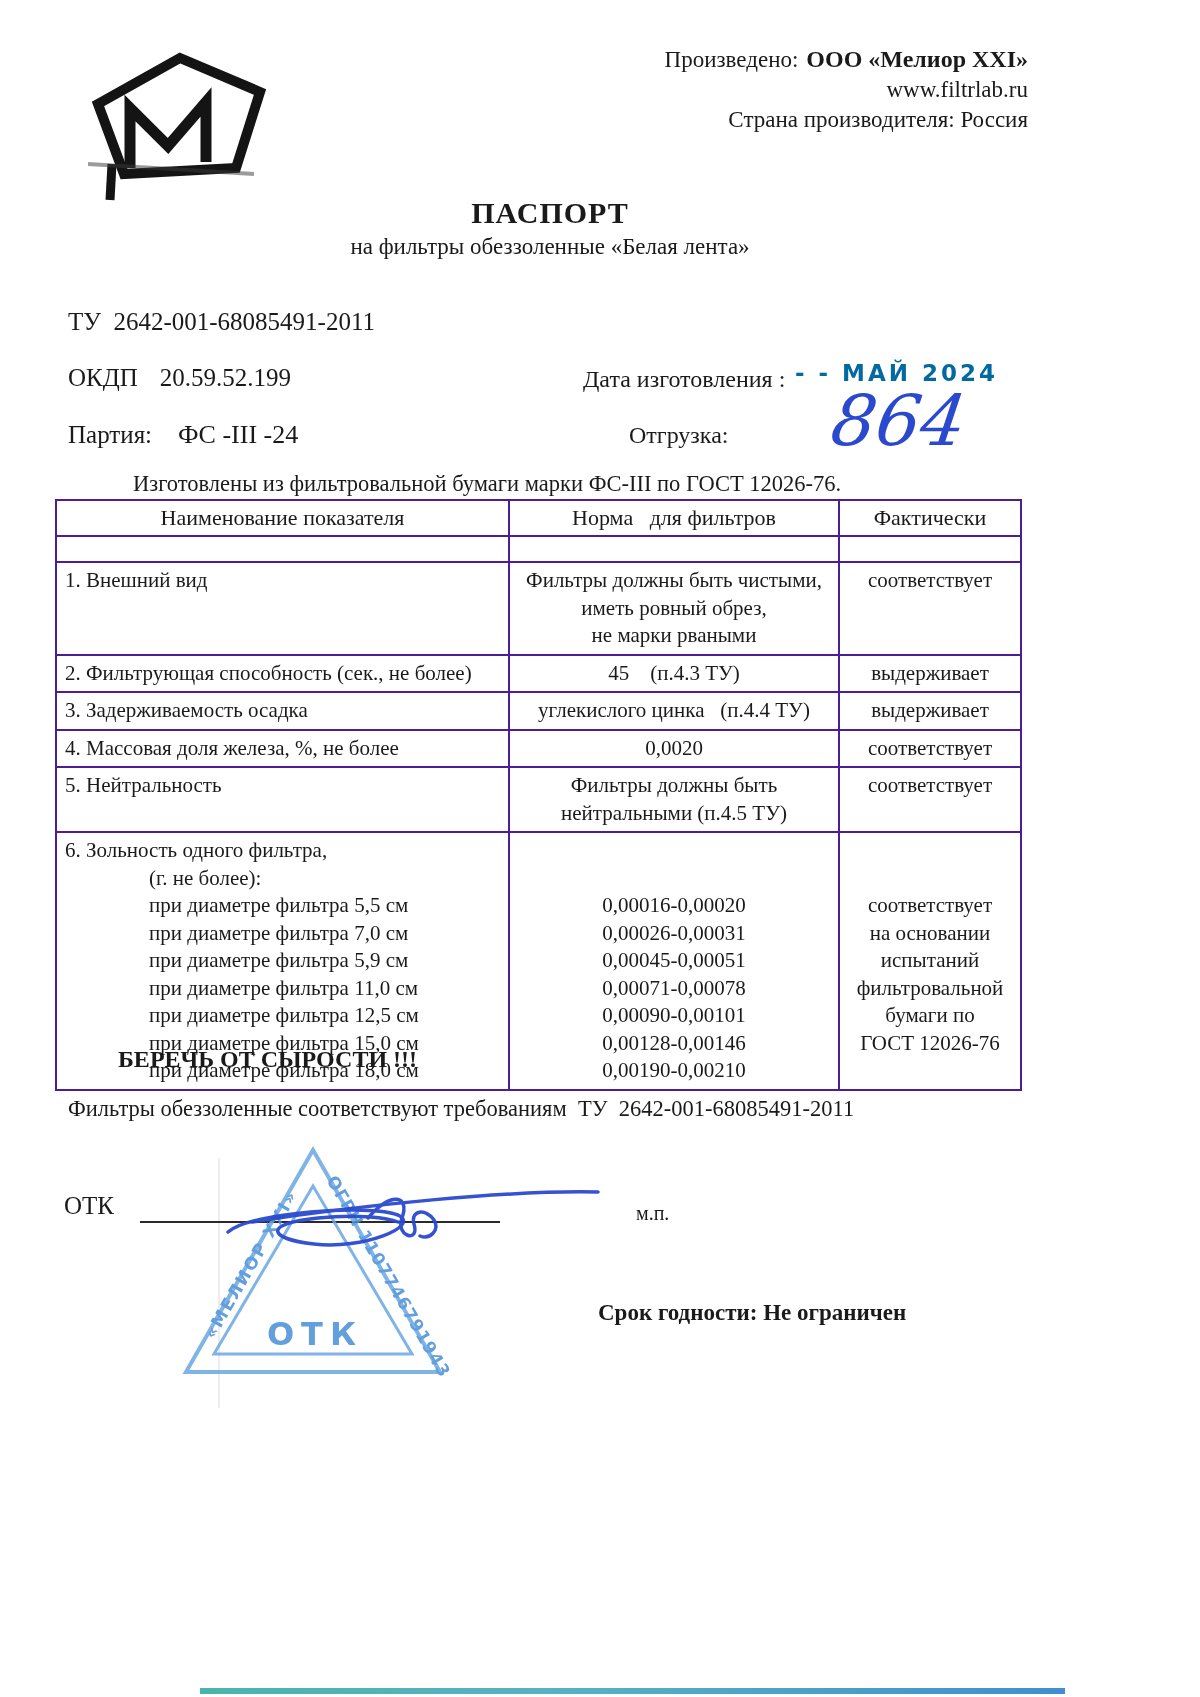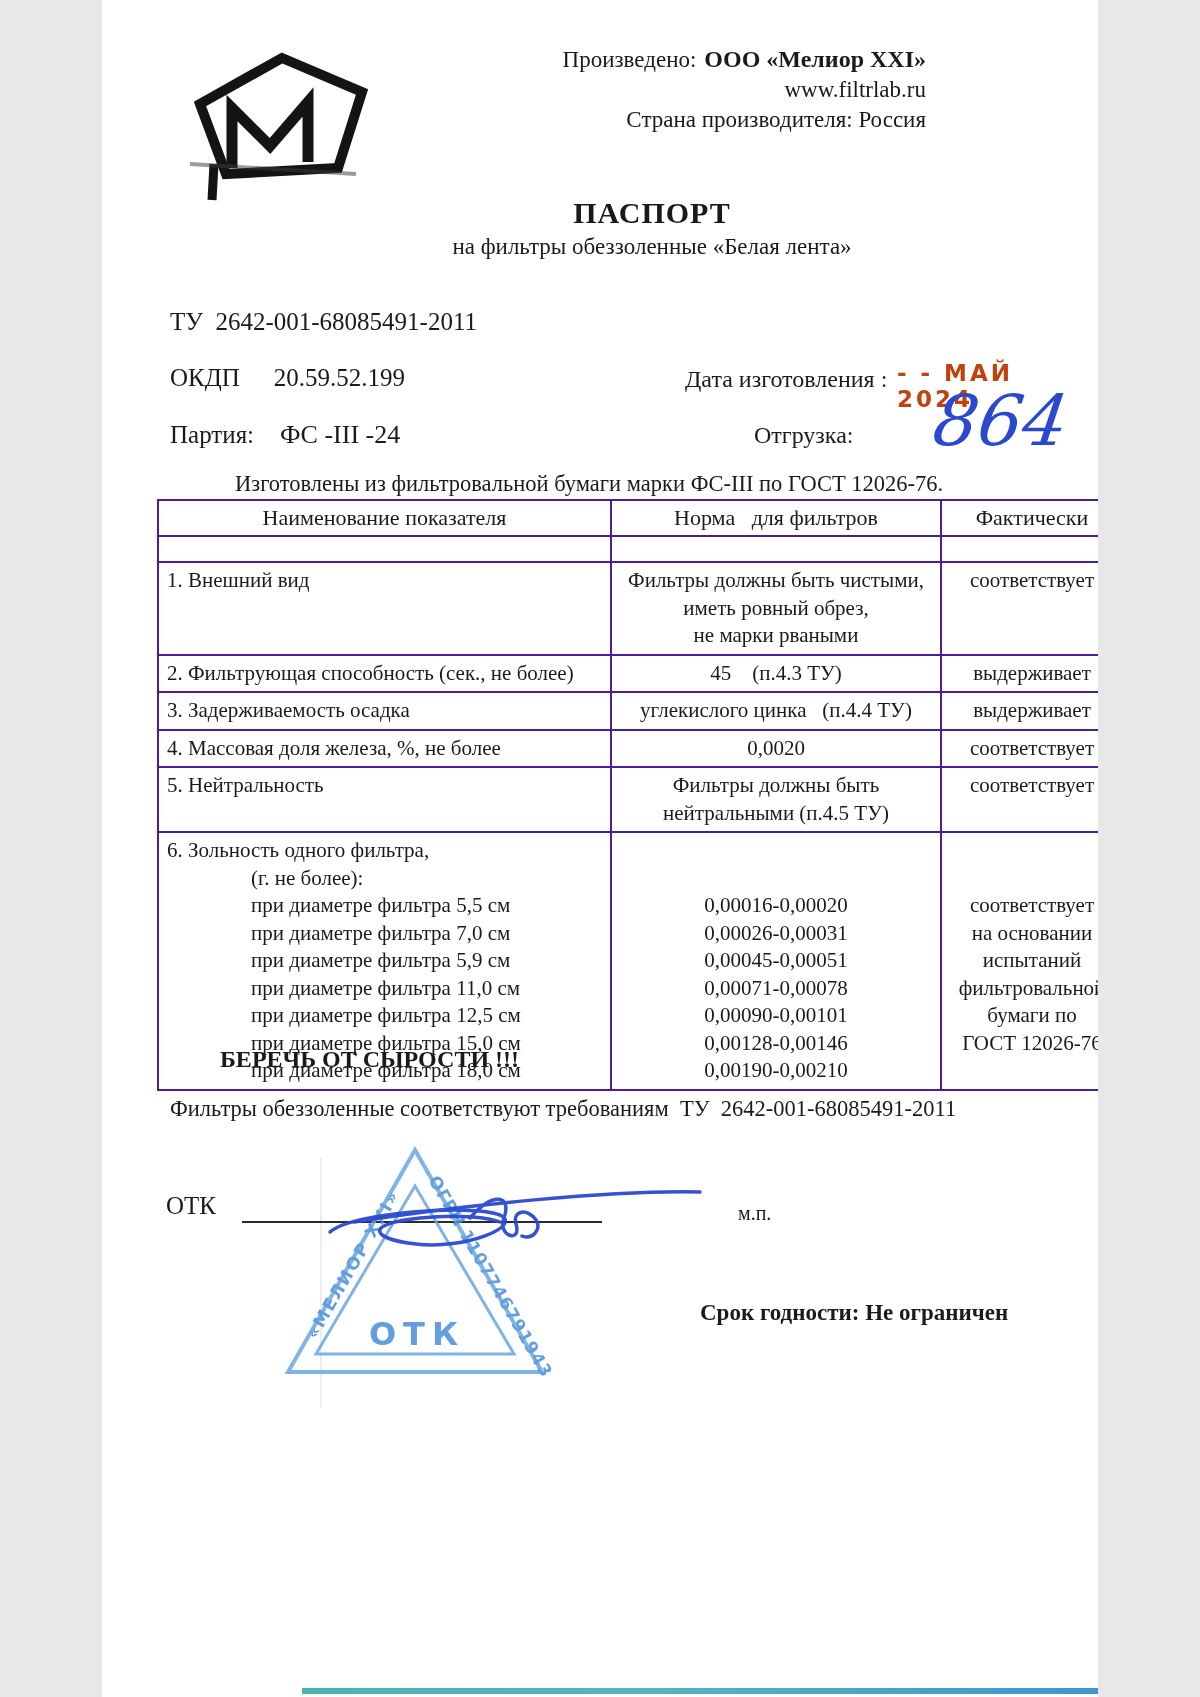--- a/index.html
+++ b/index.html
@@ -1,45 +1,45 @@
 <!DOCTYPE html>
 <html><head>
 <meta charset="utf-8">
 <style>
   html,body{margin:0;padding:0;background:#e8e8e8;}
   .page{
-    position:relative; width:996px; height:1697px; background:#ffffff;
+    position:relative; width:1200px; height:1697px; background:#ffffff;
     font-family:"Liberation Serif", serif; color:#1a1a1a; overflow:hidden;
     margin:0 auto;
   }
   .abs{position:absolute;}
   .pre{white-space:pre-wrap;}
 
   
   .hdr{right:172px; top:44px; text-align:right; font-size:23px; line-height:30px;}
   .hdr b{font-size:24px; margin-left:8px;}
 
   
   .title-wrap{left:0; top:196px; width:1100px; text-align:center;}
   .title{font-size:30px; font-weight:bold; letter-spacing:1px;}
   .subtitle{font-size:23px; margin-top:4px;}
 
   
   .fline{font-size:25px;}
   .f-tu{left:68px; top:308px;}
   .f-okdp{left:68px; top:364px;}
-  .f-okdp .val{margin-left:34px;}
+  .f-okdp .val{margin-left:22px;}
   .f-date{left:583px; top:366px; font-size:24px;}
   .date-stamp{
     left:795px; top:360px; font-family:"DejaVu Sans", sans-serif;
-    font-weight:bold; font-size:23px; color:#c2410c; letter-spacing:3px;
+    font-weight:bold; font-size:23px; color:#0369a1; letter-spacing:3px;
   }
   .f-batch{left:68px; top:420px;}
   .f-batch .val{margin-left:26px; font-size:26px;}
-  .f-ship{left:652px; top:422px; font-size:24px;}
+  .f-ship{left:629px; top:422px; font-size:24px;}
   .hand-num{
     left:832px; top:386px; font-size:70px; color:#2b49cf; font-style:italic;
     transform:skewX(-8deg); font-family:"DejaVu Serif", serif; line-height:70px;
   }
 
   .intro{left:133px; top:471px; font-size:22.5px;}
 
   
   .tbl-wrap{left:55px; top:499px;}
   table{border-collapse:collapse; table-layout:fixed; width:965px;}

